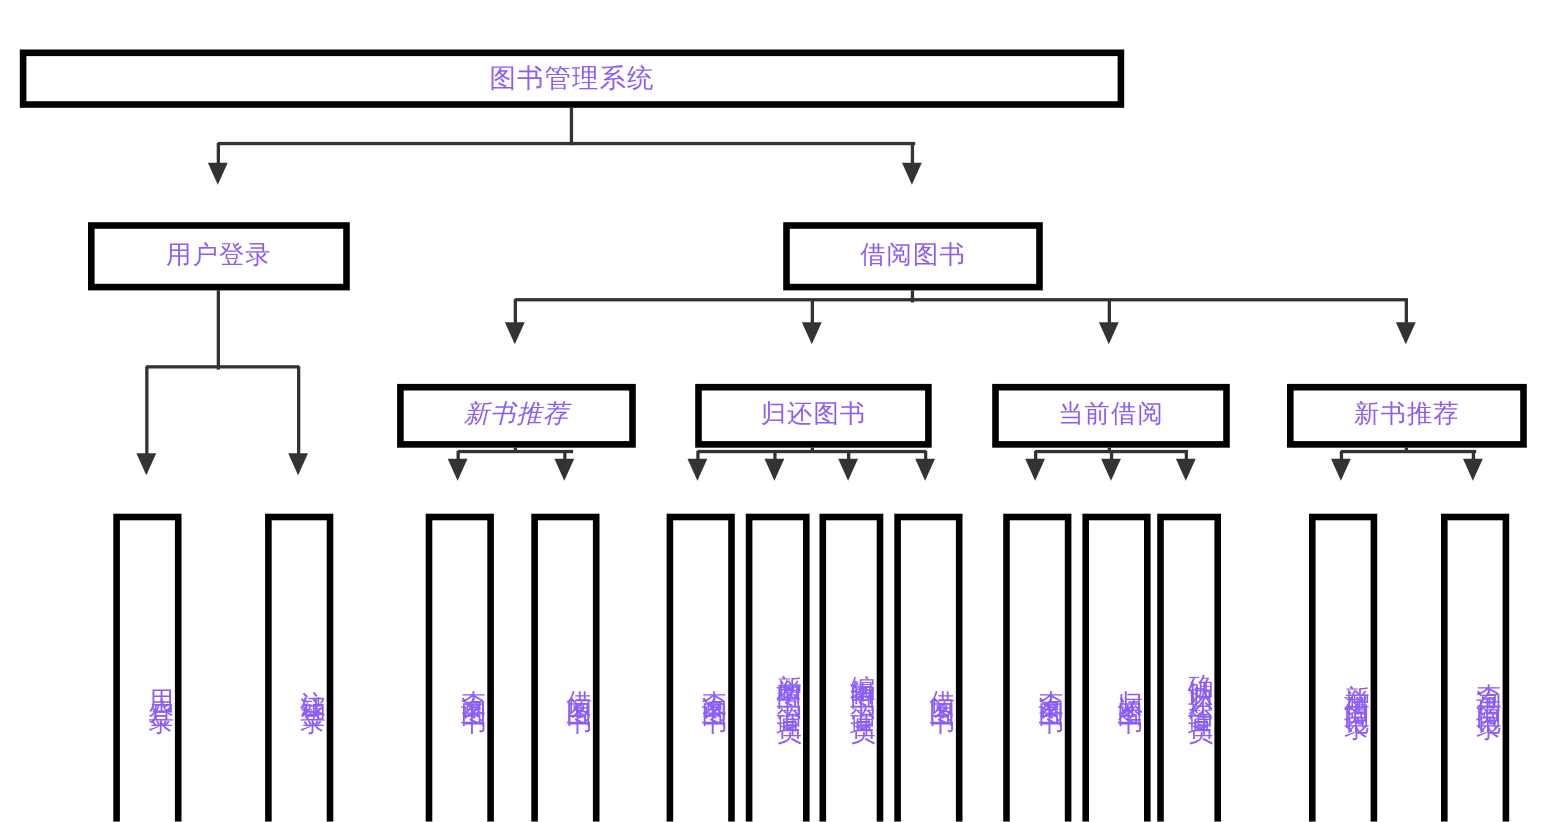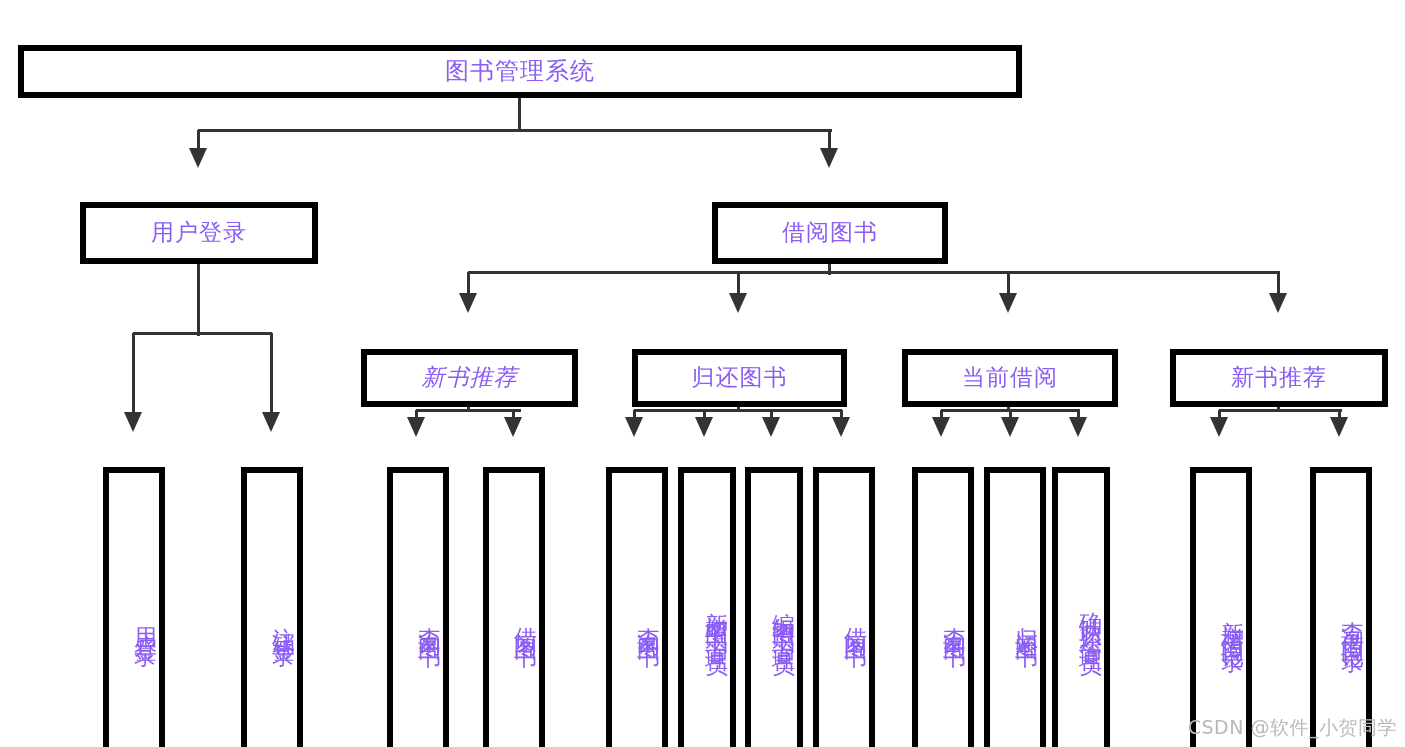--- a/index.html
+++ b/index.html
@@ -192,14 +192,13 @@
         <span>确认归还（管理员）</span>
       </div>
       <div class="node node-v" style="left: 1190px; top: 435px; width: 62px; height: 300px;">
         <span>新增借阅记录</span>
       </div>
       <div class="node node-v" style="left: 1310px; top: 435px; width: 62px; height: 300px;">
         <span>查询借阅记录</span>
       </div>
     </div>
 
-  <div class="watermark">CSDN @软件_小贺同学</div>
 </div>
 
 </body></html>

